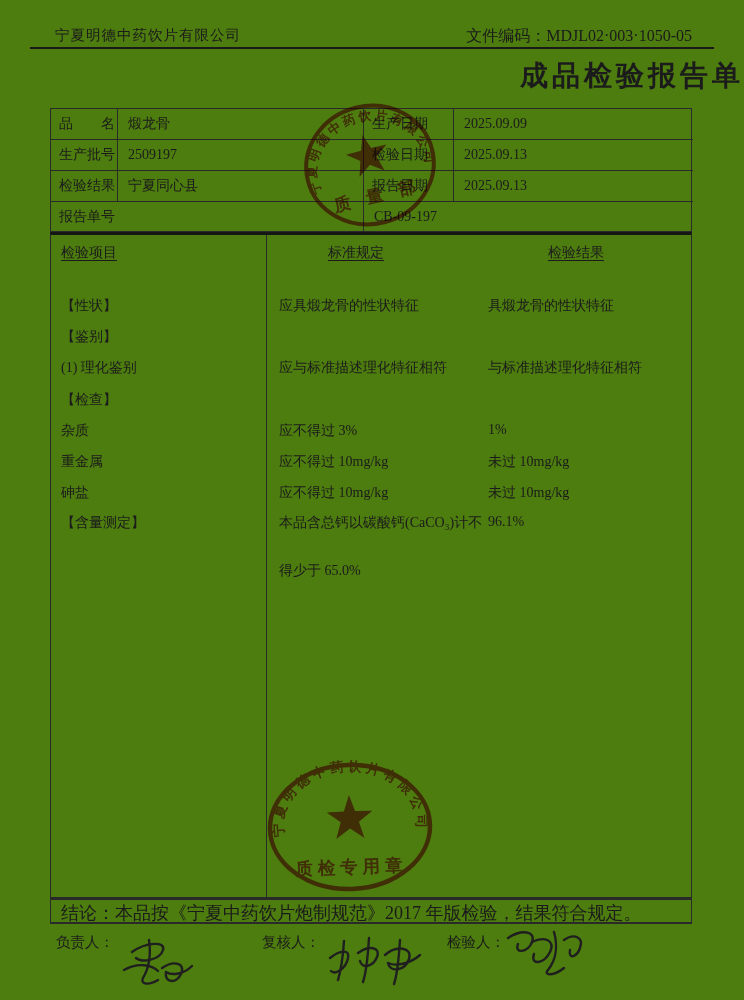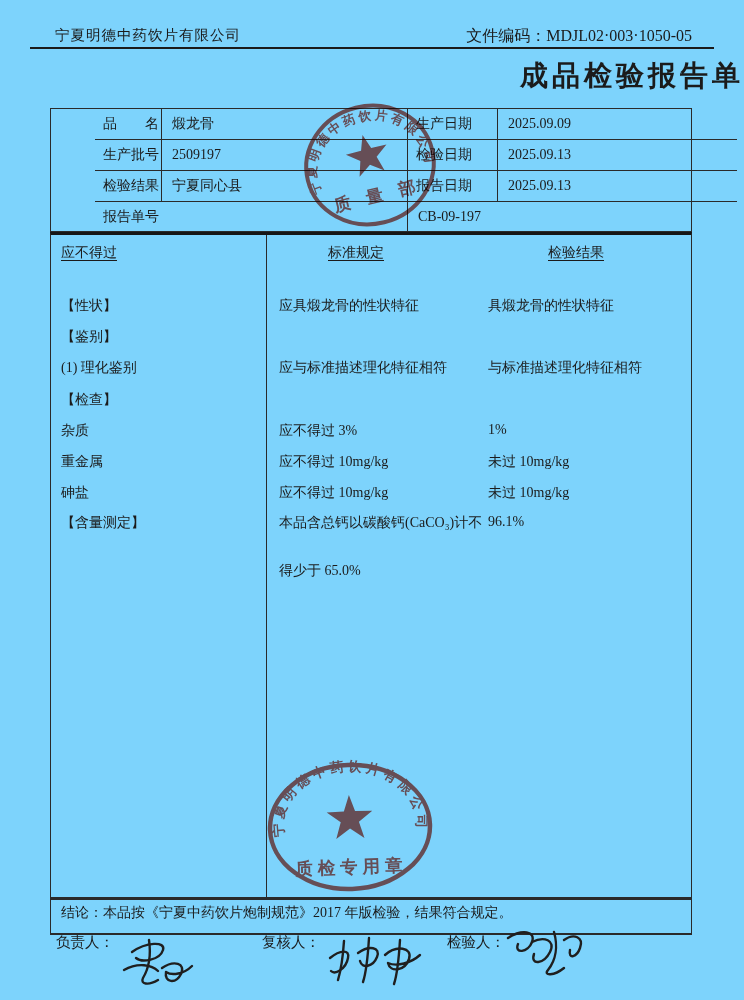--- a/index.html
+++ b/index.html
@@ -1,30 +1,30 @@
 <!DOCTYPE html>
 <html><head>
 <meta charset="utf-8">
 <style>
   * { margin:0; padding:0; box-sizing:border-box; }
   html,body { background:#ffffff; }
   body { font-family:"Liberation Serif","DejaVu Serif",serif; color:#1b1b1b; }
-  .page { position:relative; width:744px; height:1000px; background:#7dd3fc; overflow:hidden; }
+  .page { position:relative; width:744px; height:1000px; background:#4d7c0f; overflow:hidden; }
 
   
   .company { position:absolute; left:55px; top:26px; font-size:14.5px; letter-spacing:1px; }
   .doc-code { position:absolute; right:52px; top:26px; font-size:16px; }
   .header-rule { position:absolute; left:30px; top:47px; width:684px; height:2px; background:#1a1a1a; }
   .title { position:absolute; left:0; top:57px; width:100%; text-align:right;
            font-size:28px; font-weight:bold; letter-spacing:4px; }
 
   
   .info-table { position:absolute; left:50px; top:108px; width:642px; height:124px;
                 display:grid; grid-template-columns:67px 246px 90px 239px;
-                grid-template-rows:repeat(4,31px); border:1px solid #2a2a2a; font-size:14px;padding-left:44px; }
+                grid-template-rows:repeat(4,31px); border:1px solid #2a2a2a; font-size:14px; }
   .info-table .cell { line-height:29px; padding-left:8px; border-right:1px solid #2a2a2a;
                       border-bottom:1px solid #2a2a2a; overflow:hidden; white-space:pre; }
   .info-table .val { padding-left:10px; }
   .info-table .last-col { border-right:none; }
   .info-table .span2 { grid-column:span 2; }
   .info-table .no-bb { border-bottom:none; }
 
   
   .inspect-table { position:absolute; left:50px; top:232px; width:642px; height:666px;
                    border:1px solid #2a2a2a; border-top:3px solid #161616; font-size:14px; }
@@ -32,23 +32,23 @@
   .col-head { position:absolute; top:9px; text-decoration:underline; text-underline-offset:3px; }
   .ch-item { left:10px; }
   .ch-std { left:245px; width:120px; text-align:center; }
   .ch-res { left:465px; width:120px; text-align:center; }
   .irow { position:absolute; left:0; width:100%; height:22px; }
   .c-item { position:absolute; left:10px; white-space:pre; }
   .c-std  { position:absolute; left:228px; white-space:pre; }
   .c-res  { position:absolute; left:437px; white-space:pre; }
 
   
-  .conclusion { position:absolute; left:50px; top:898px; width:642px; height:37px;
+  .conclusion { position:absolute; left:50px; top:898px; width:642px; height:26px;
                 border:1px solid #2a2a2a; border-top-width:2px; border-bottom-width:2px;
-                line-height:26px; padding-left:10px; font-size:14px; }
+                line-height:26px; padding-left:10px; font-size:18px; }
   .sig-label { position:absolute; top:933px; font-size:14.5px; }
   .sig-resp { left:56px; } .sig-rev { left:262px; } .sig-insp { left:447px; }
   .sig-svg { position:absolute; }
   .sig-svg path { fill:none; stroke:#1f1f1f; stroke-width:2.4; stroke-linecap:round; stroke-linejoin:round; }
 
   
   .stamp { position:absolute; mix-blend-mode:multiply; opacity:0.82; z-index:6; }
   .stamp-top { left:297px; top:98px; transform:rotate(-14deg); }
   .stamp-bottom { left:264px; top:759px; transform:rotate(-2deg); }
   .stamp text { font-family:"Liberation Serif","DejaVu Serif",serif; font-weight:bold; }
@@ -78,21 +78,21 @@
     <div class="cell val">宁夏同心县</div>
     <div class="cell">报告日期</div>
     <div class="cell val last-col">2025.09.13</div>
 
     <div class="cell span2 no-bb">报告单号</div>
     <div class="cell span2 val last-col no-bb">CB-09-197</div>
   </div>
 
   <div class="inspect-table">
     <div class="v-divider"></div>
-    <div class="col-head ch-item">应不得过</div>
+    <div class="col-head ch-item">检验项目</div>
     <div class="col-head ch-std">标准规定</div>
     <div class="col-head ch-res">检验结果</div>
 
     <div class="irow" style="top:62px">
       <span class="c-item">【性状】</span>
       <span class="c-std">应具煅龙骨的性状特征</span>
       <span class="c-res">具煅龙骨的性状特征</span>
     </div>
     <div class="irow" style="top:93px">
       <span class="c-item">【鉴别】</span>

